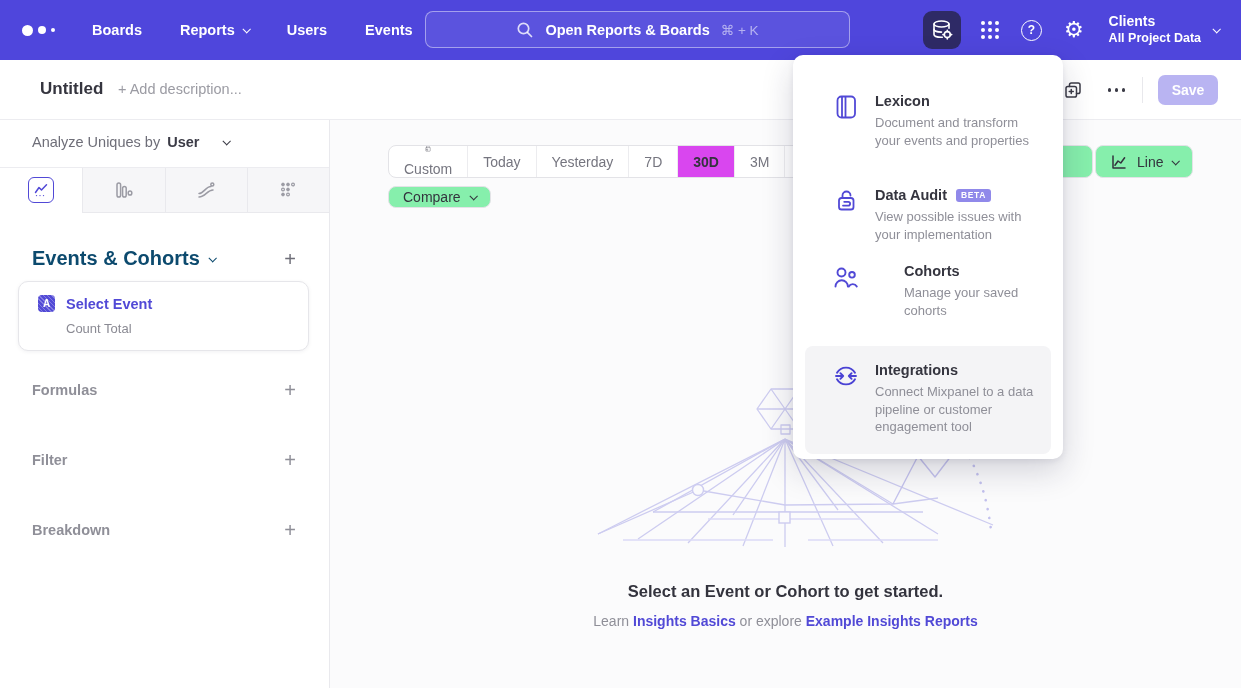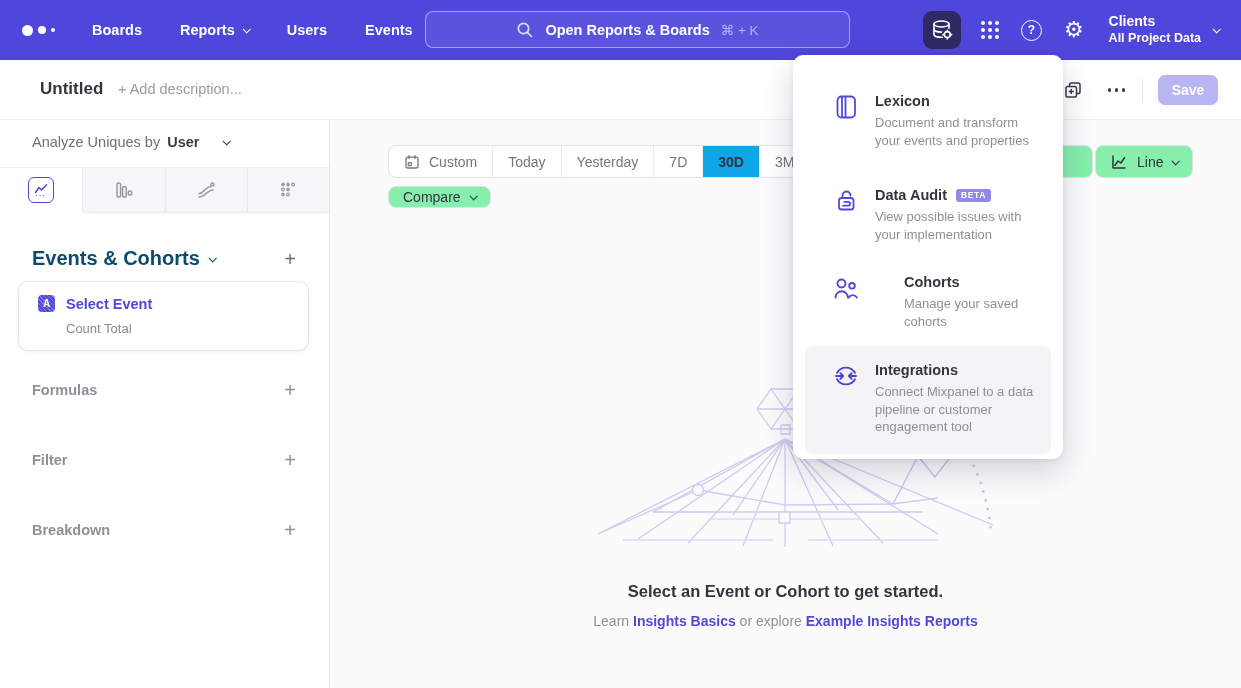--- a/index.html
+++ b/index.html
@@ -61,22 +61,22 @@
   .event-card { position:absolute; left:18px; right:20px; top:161px; height:70px; background:#fff; border:1px solid #e6e6ea; border-radius:10px; box-shadow:0 1px 4px rgba(20,20,43,.06); cursor:pointer; }
   .ec-row1 { display:flex; align-items:center; padding:13px 0 0 19px; }
   .ec-badge { width:17px; height:17px; border-radius:4px; background:#5149d6; background-image:repeating-linear-gradient(45deg, rgba(255,255,255,.28) 0 1px, transparent 1px 3px); color:#fff; font-size:10px; font-weight:700; display:flex; align-items:center; justify-content:center; }
   .ec-title { color:#5149d6; font-size:14.5px; font-weight:700; margin-left:11px; }
   .ec-sub { margin:9px 0 0 47px; font-size:13px; color:#8a8a93; }
 
   
   .main { position:absolute; left:330px; top:120px; right:0; bottom:0; }
   .date-ctl { position:absolute; left:58px; top:25px; height:33px; display:flex; background:#fff; border:1px solid #e3e3e7; border-radius:8px; overflow:hidden; z-index:1; }
   .seg { display:flex; align-items:center; gap:9px; padding:0 15px; font-size:14px; color:#75757f; border-left:1px solid #ececef; cursor:pointer; white-space:nowrap; }
-  .seg:first-child { border-left:none; }
-  .seg.sel { color:#33333d; font-weight:700; background:#0ea5e9; }
+  .seg:first-child { border-left:none;flex-direction:column; }
+  .seg.sel { color:#33333d; font-weight:700; background:#d946ef; }
   .pill-btn { position:absolute; height:33px; background:#86efac; border:1px solid #e3e3e7; border-radius:8px; display:flex; align-items:center; gap:9px; padding:0 14px; font-size:14px; color:#33333d; cursor:pointer; z-index:1; }
   .compare-btn { left:58px; top:66px; height:22px; font-weight:400; }
   .partial-btn { left:645px; top:25px; width:118px; justify-content:flex-end; }
   .line-btn { left:765px; top:25px; }
   .wirewrap { position:absolute; left:263px; top:262px; z-index:0; }
   .empty-title { position:absolute; left:0; right:0; top:462px; text-align:center; font-size:16.5px; font-weight:700; color:#33333d; }
   .empty-links { position:absolute; left:0; right:0; top:493px; text-align:center; font-size:14px; color:#8f8f98; }
   .empty-links a { color:#5149d6; font-weight:700; text-decoration:none; cursor:pointer; }
 
   
@@ -365,21 +365,21 @@
     </svg>
     <div>
       <div class="mi-title">
         <span>Data Audit</span>
         <span class="beta-badge">BETA</span>
       </div>
       <div class="mi-desc">View possible issues with your implementation</div>
     </div>
   </div>
 
-  <div class="menu-item" style="top:209px;gap:44px;">
+  <div class="menu-item" style="top:198px;gap:44px;">
     <svg class="mi-icon" viewBox="0 0 28 28" fill="none" stroke="#5149d6" stroke-width="1.9" stroke-linecap="round">
       <circle cx="9.5" cy="9.5" r="4"></circle>
       <path d="M3.5 23.5a6.2 6.2 0 0 1 12.4 0"></path>
       <circle cx="20" cy="11.8" r="2.8"></circle>
       <path d="M16.8 23.5a4.6 4.6 0 0 1 8 0"></path>
     </svg>
     <div>
       <div class="mi-title">
           <span>Cohorts</span>
         </div>

